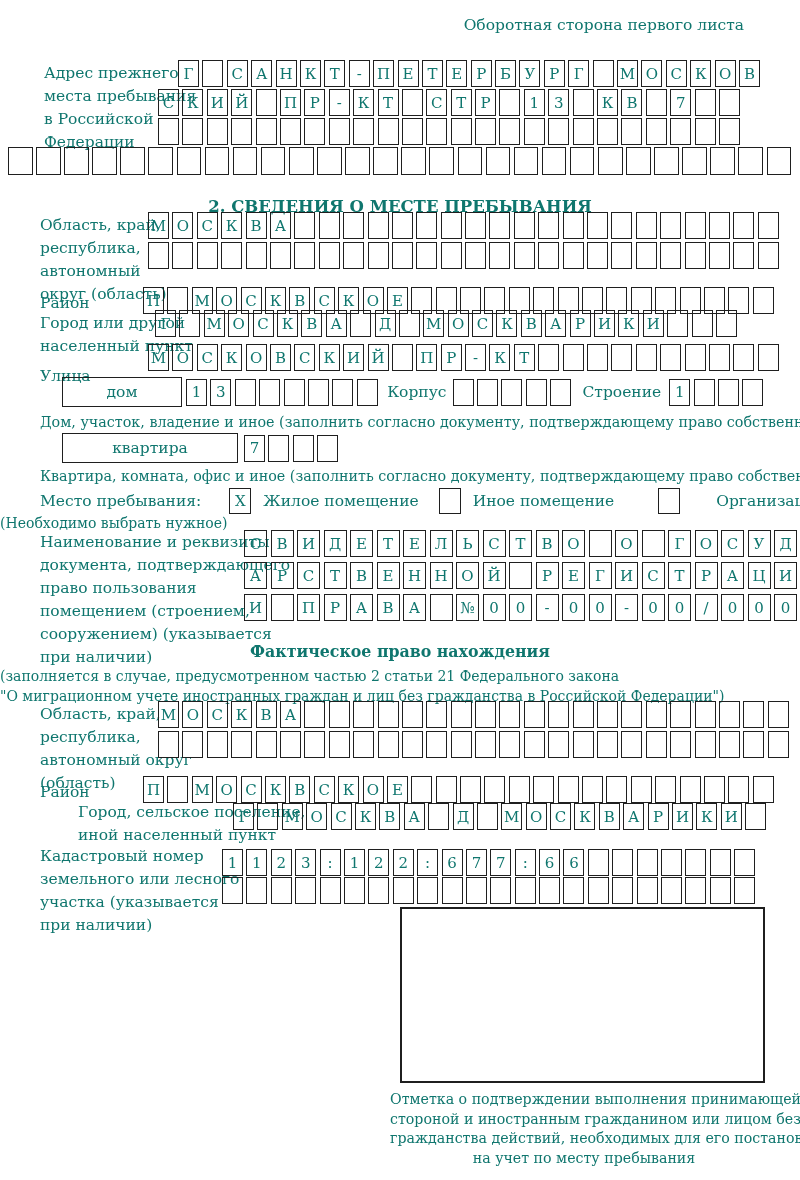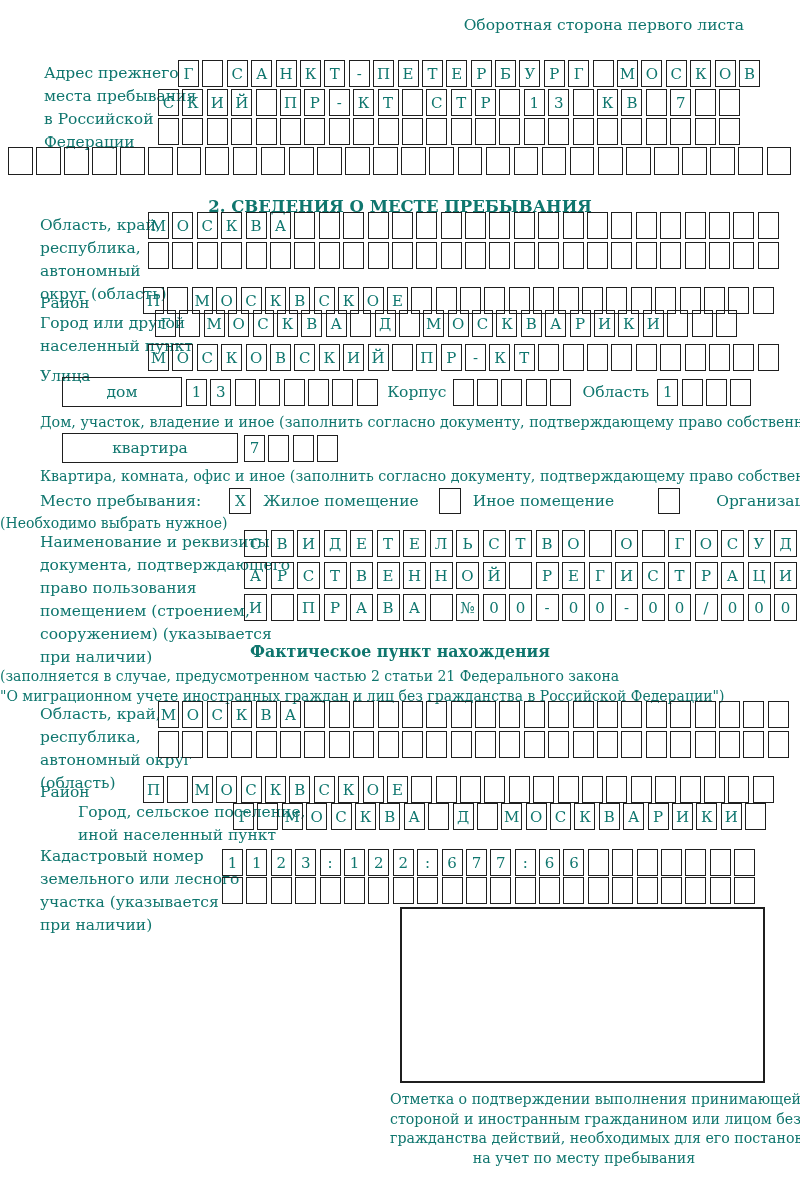--- a/index.html
+++ b/index.html
@@ -320,21 +320,21 @@
         <span class="cell"></span>
       </div>
     <div class="small-label" style="margin-left:6px;">Корпус</div>
     <div class="cellrow" style="margin-left:6px;">
         <span class="cell"></span>
         <span class="cell"></span>
         <span class="cell"></span>
         <span class="cell"></span>
         <span class="cell"></span>
       </div>
-    <div class="small-label" style="margin-left:8px;">Область</div>
+    <div class="small-label" style="margin-left:8px;">Строение</div>
     <div class="cellrow" style="margin-left:8px;">
         <span class="cell">1</span>
         <span class="cell"></span>
         <span class="cell"></span>
         <span class="cell"></span>
       </div>
   </div>
   <div class="abs caption" style="top:414px; left:40px;">Дом, участок, владение и иное (заполнить согласно документу, подтверждающему право собственности)</div>
 
   <div class="abs" style="top:433px; left:62px; display:flex; align-items:center;">
@@ -428,21 +428,21 @@
       <span class="cell">0</span>
       <span class="cell">-</span>
       <span class="cell">0</span>
       <span class="cell">0</span>
       <span class="cell">/</span>
       <span class="cell">0</span>
       <span class="cell">0</span>
       <span class="cell">0</span>
     </div>
 
-  <div class="abs title" style="top:642px; left:0; font-size:15.8px;">Фактическое пункт нахождения</div>
+  <div class="abs title" style="top:642px; left:0; font-size:15.8px;">Фактическое право нахождения</div>
   <div class="abs note14" style="top:668px; left:0;">(заполняется в случае, предусмотренном частью 2 статьи 21 Федерального закона</div>
   <div class="abs note14" style="top:688px; left:0;">"О миграционном учете иностранных граждан и лиц без гражданства в Российской Федерации")</div>
 
   <div class="abs label" style="top:703px; left:40px;">Область, край,
 республика,
 автономный округ
 (область)</div>
   <div class="abs cellrow" style="top:701px; left:158px;">
       <span class="cell">М</span>
       <span class="cell">О</span>

